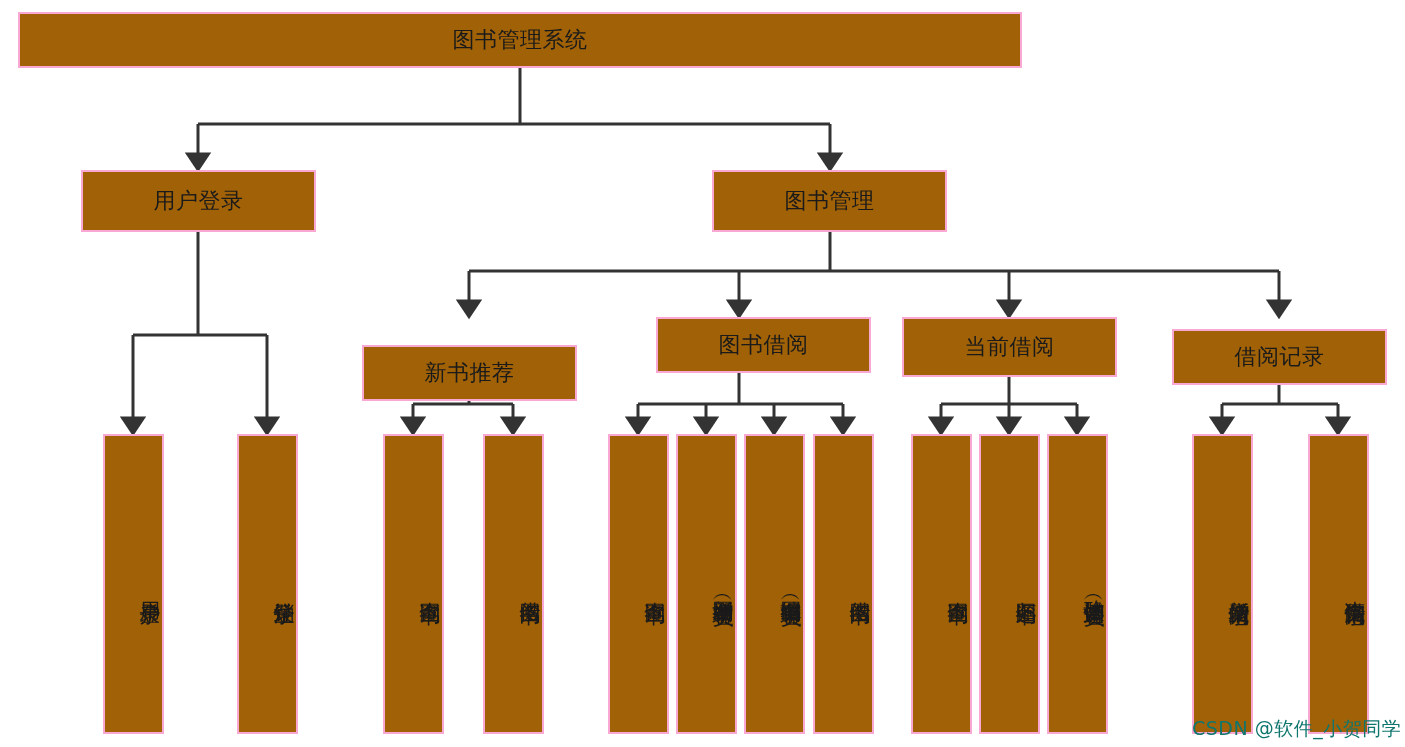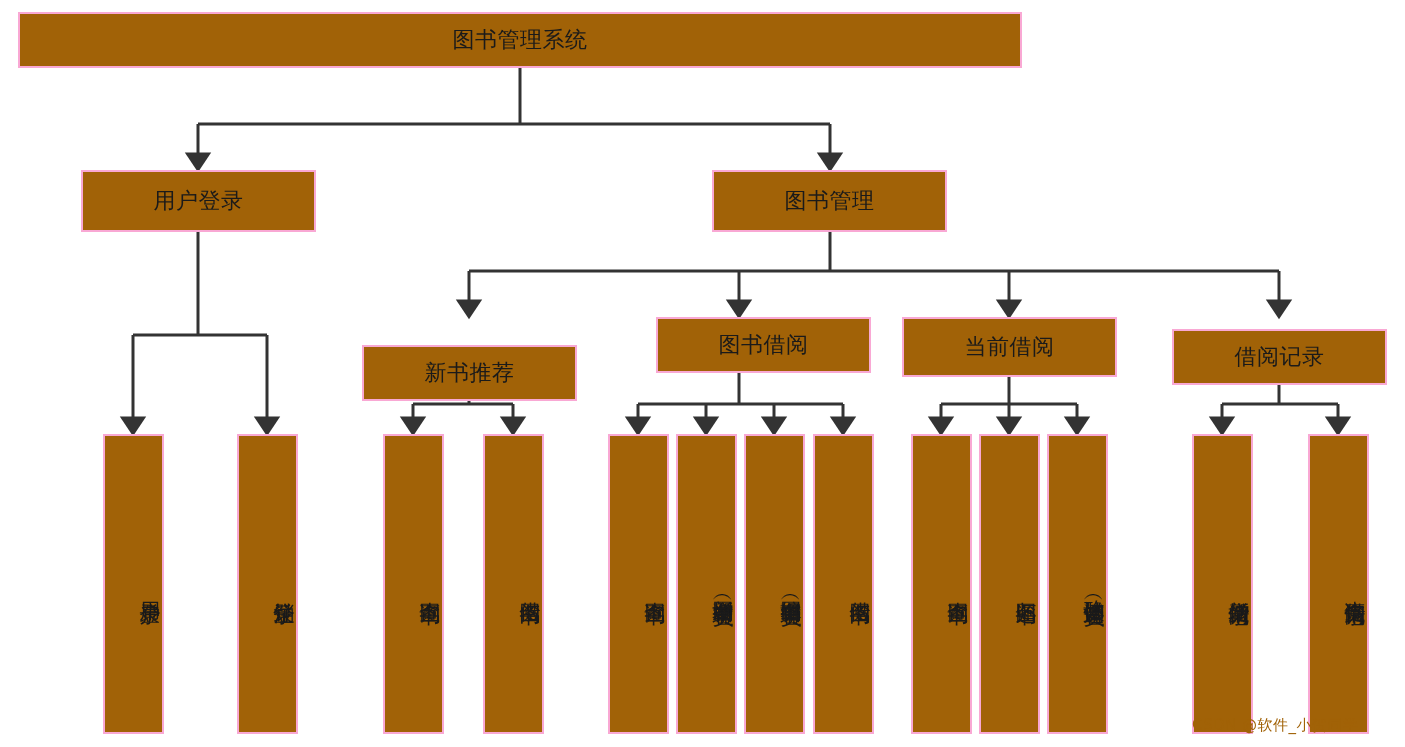--- a/index.html
+++ b/index.html
@@ -54,22 +54,22 @@
     padding-top: 6px;
     text-align: left;
   }
   .node-v .vlabel {
     writing-mode: vertical-rl;
     text-orientation: upright;
     display: block;
   }
   .watermark {
     position: absolute;
-    font-size: 15px;
-    color: #a16207;
+    font-size: 19px;
+    color: #0f766e;
     white-space: nowrap;
     letter-spacing: 0.5px;
     pointer-events: none;
   }
 </style>
 </head>
 <body>
 
 <div id="diagram-root">
 

